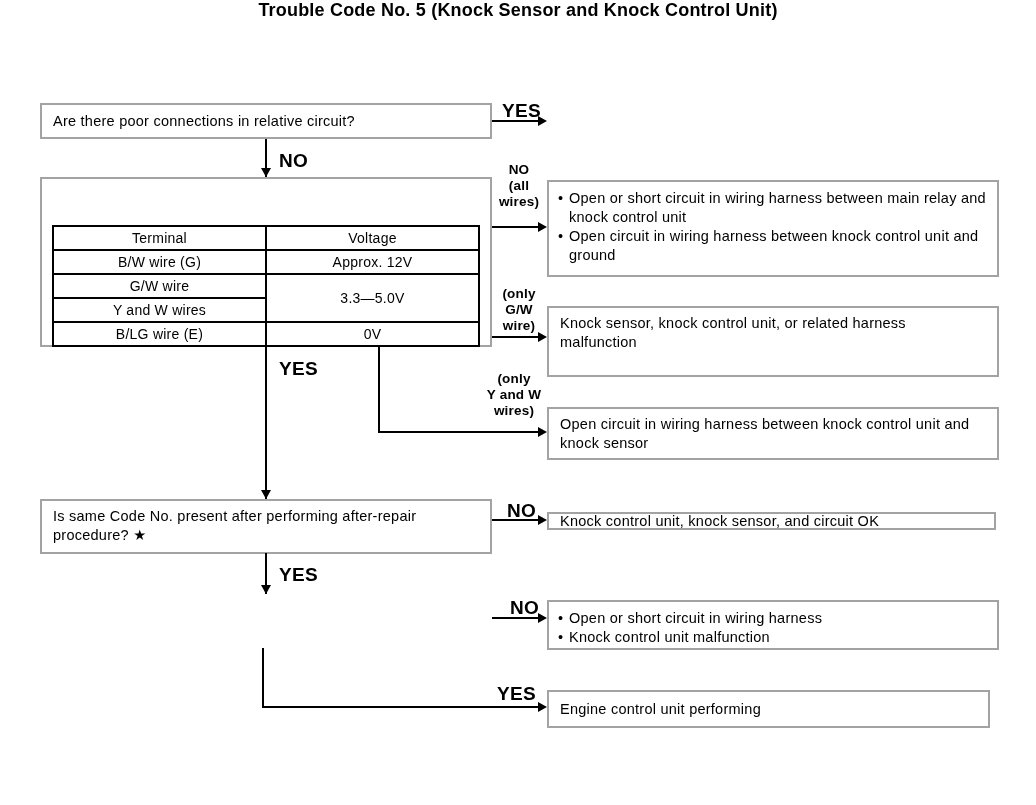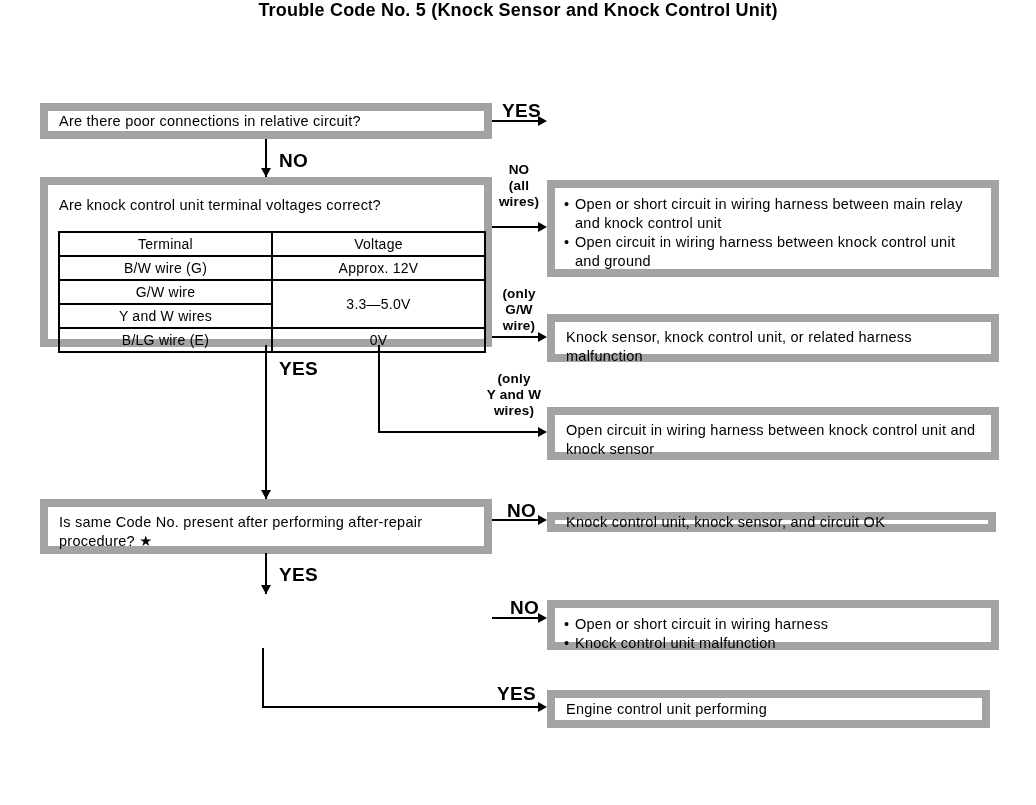--- a/index.html
+++ b/index.html
@@ -6,21 +6,21 @@
   .canvas {
     position:relative; width:1036px; height:805px; background:#fff;
     font-family:"Liberation Sans", sans-serif; color:#000;
     overflow:hidden;
   }
   .title {
     position:absolute; left:0; top:71; width:1036px; text-align:center;
     font-size:18px; font-weight:bold; letter-spacing:0.2px;
   }
   .box {
-    position:absolute; box-sizing:border-box; border:8px solid #a3a3a3;
+    position:absolute; box-sizing:border-box; border:2px solid #a3a3a3;
     background:#fff; font-size:14.5px; letter-spacing:0.25px; line-height:19px;
   }
   .centerv { display:flex; align-items:center; padding:2px 11px; }
   .padded { padding:6px 11px; }
   .bullets { padding:7px 9px; }
   .bullet-item { display:flex; }
   .bullet-glyph { width:11px; flex:none; }
   .bullet-text { flex:1; }
   .q2-question { padding:11px 11px 6px 11px; }
   .vtable {
@@ -55,21 +55,20 @@
 <div class="canvas">
 
   <div class="title">Trouble Code No. 5 (Knock Sensor and Knock Control Unit)</div>
 
   <div class="box centerv" style="left:40px; top:103px; width:452px; height:36px;">
     <span>Are there poor connections in relative circuit?</span>
   </div>
 
 
   <div class="box" style="left:40px; top:177px; width:452px; height:170px;">
-    <div class="q2-question">Are knock control unit terminal voltages correct?</div>
     <table class="vtable">
       <tbody>
         <tr>
           <td>Terminal</td>
           <td>Voltage</td>
         </tr>
         <tr>
           <td>B/W wire (G)</td>
           <td>Approx. 12V</td>
         </tr>
@@ -92,21 +91,21 @@
     <div class="bullet-item">
       <span class="bullet-glyph">•</span>
       <span class="bullet-text">Open or short circuit in wiring harness between main relay and knock control unit</span>
     </div>
     <div class="bullet-item">
       <span class="bullet-glyph">•</span>
       <span class="bullet-text">Open circuit in wiring harness between knock control unit and ground</span>
     </div>
   </div>
 
-  <div class="box padded" style="left:547px; top:314px; width:452px; height:48px;">
+  <div class="box padded" style="left:547px; top:306px; width:452px; height:71px;">
     <span>Knock sensor, knock control unit, or related harness malfunction</span>
   </div>
 
   <div class="box padded" style="left:547px; top:407px; width:452px; height:53px;">
     <span>Open circuit in wiring harness between knock control unit and knock sensor</span>
   </div>
 
   <div class="box padded" style="left:40px; top:499px; width:452px; height:55px;">
     <span>Is same Code No. present after performing after-repair procedure? ★</span>
   </div>

